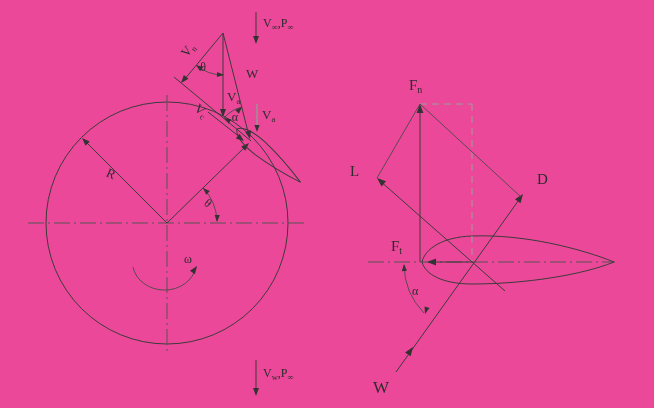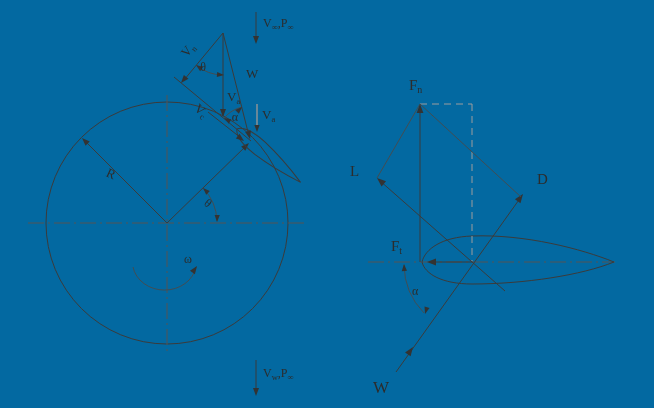--- a/index.html
+++ b/index.html
@@ -1,16 +1,16 @@
 <!DOCTYPE html>
 <html><head>
 <meta charset="utf-8">
 <style>
   html,body{margin:0;padding:0;background:#ffffff;}
-  .stage{position:relative;width:654px;height:408px;background:#0369a1;overflow:hidden;
+  .stage{position:relative;width:654px;height:408px;background:#ec4899;overflow:hidden;
          font-family:"Liberation Serif", serif;}
   svg{display:block;}
   .ink{stroke:#3b3b3b;stroke-width:1;fill:none;}
   .ink-thin{stroke:#4a4a4a;stroke-width:0.9;fill:none;}
   .dashdot{stroke:#555555;stroke-width:1;fill:none;stroke-dasharray:16 4 2 4;}
   .dashed{stroke:#9d9d9d;stroke-width:1;fill:none;stroke-dasharray:7 5;}
   .grayline{stroke:#969696;stroke-width:1.4;fill:none;}
   .head{fill:#333333;stroke:none;}
   text{fill:#2c2c2c;}
   .lbl{font-size:12px;}

